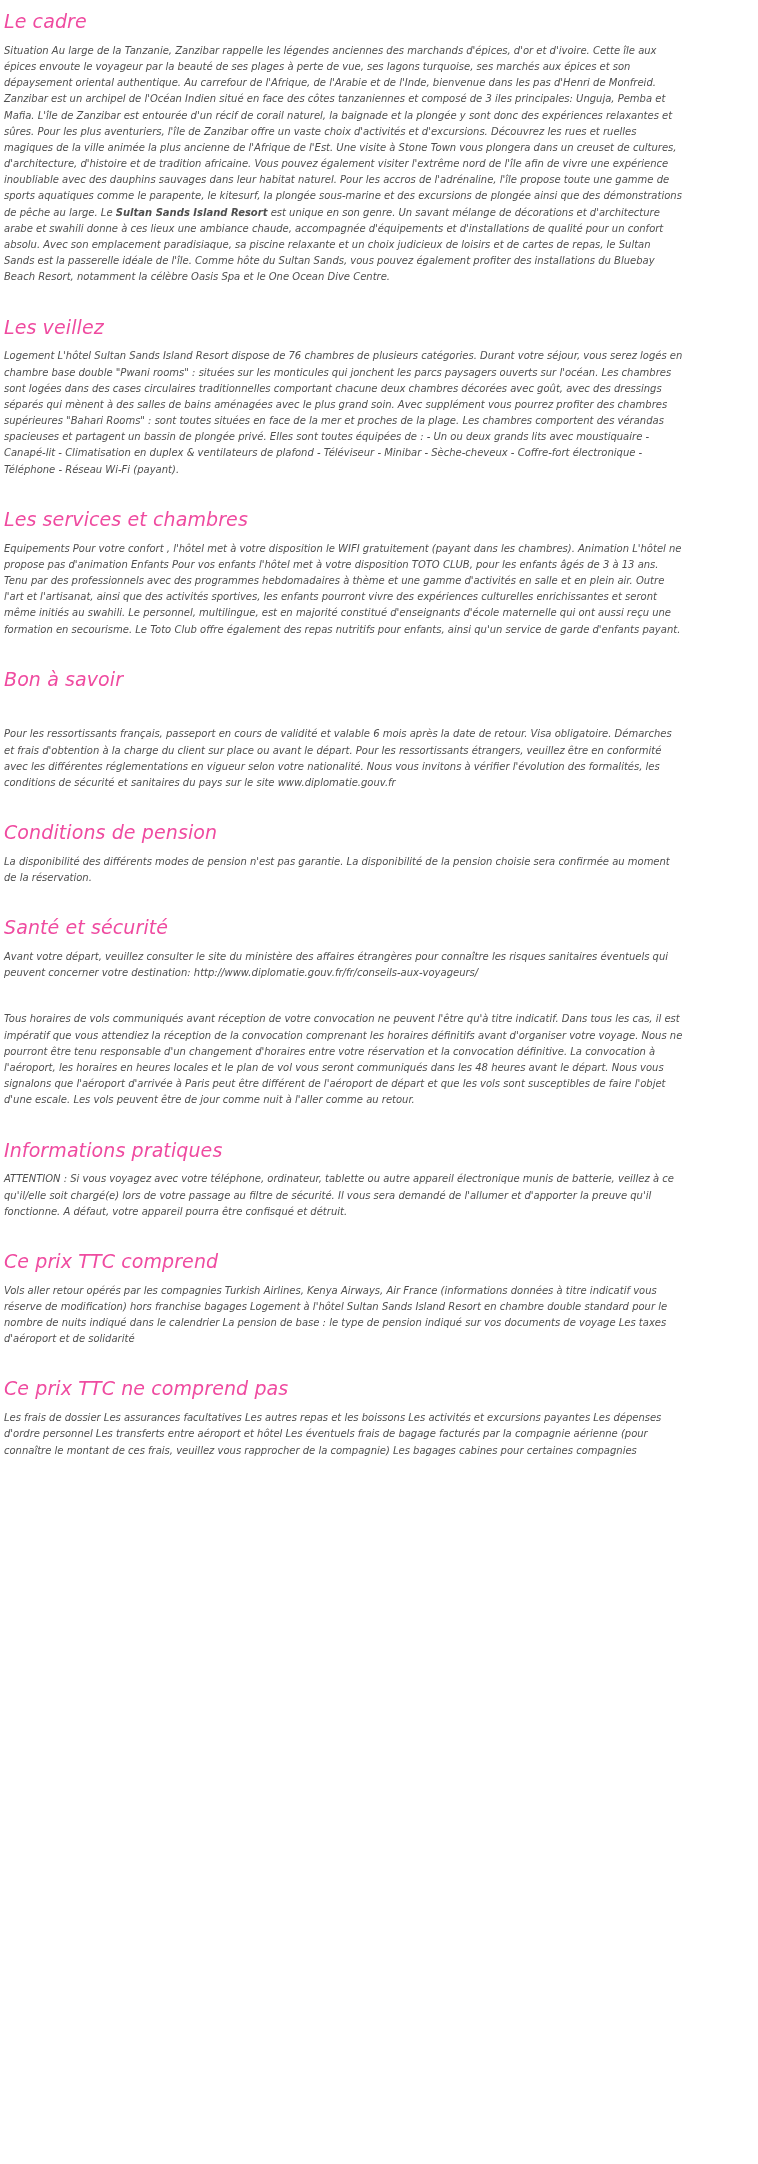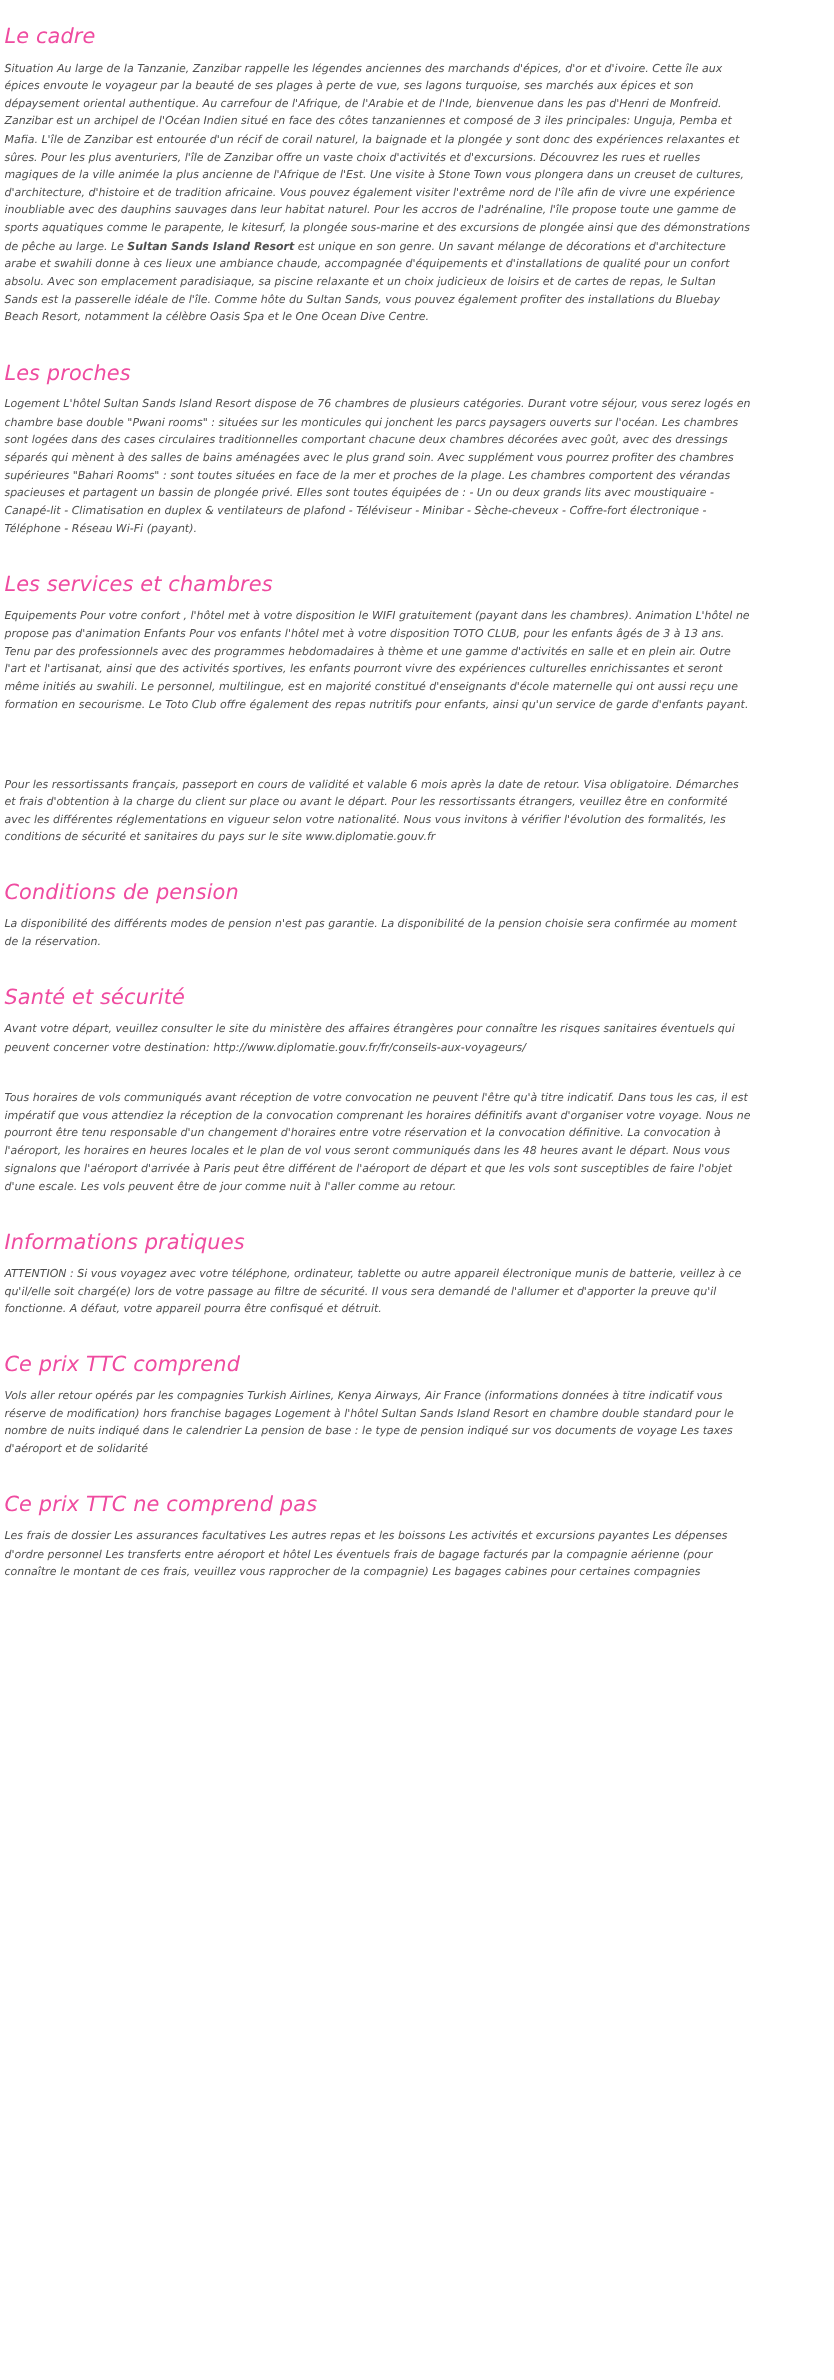--- a/index.html
+++ b/index.html
@@ -8,21 +8,21 @@
     background: #ffffff;
   }
   body {
     width: 758px;
     font-family: "DejaVu Sans", sans-serif;
     color: #4a4a4a;
   }
   .page {
     width: 696px;
     box-sizing: border-box;
-    padding: 16px 12px 16px 4px;
+    padding: 4px 12px 16px 4px;
   }
   section {
     margin: 0 0 0 0;
   }
   h2.section-title {
     font-family: "DejaVu Sans", sans-serif;
     font-weight: normal;
     font-style: italic;
     color: #ef4ba0;
     font-size: 19px;
@@ -55,32 +55,33 @@
 
 <div class="page">
 
   <section class="first">
     <h2 class="section-title">Le cadre</h2>
     <p class="body-text">Situation Au large de la Tanzanie, Zanzibar rappelle les légendes anciennes des marchands d'épices, d'or et d'ivoire. Cette île aux épices envoute le voyageur par la beauté de ses plages à perte de vue, ses lagons turquoise, ses marchés aux épices et son dépaysement oriental authentique. Au carrefour de l'Afrique, de l'Arabie et de l'Inde, bienvenue dans les pas d'Henri de Monfreid. Zanzibar est un archipel de l'Océan Indien situé en face des côtes tanzaniennes et composé de 3 iles principales: Unguja, Pemba et Mafia. L'île de Zanzibar est entourée d'un récif de corail naturel, la baignade et la plongée y sont donc des expériences relaxantes et sûres. Pour les plus aventuriers, l'île de Zanzibar offre un vaste choix d'activités et d'excursions. Découvrez les rues et ruelles magiques de la ville animée la plus ancienne de l'Afrique de l'Est. Une visite à Stone Town vous plongera dans un creuset de cultures, d'architecture, d'histoire et de tradition africaine. Vous pouvez également visiter l'extrême nord de l'île afin de vivre une expérience inoubliable avec des dauphins sauvages dans leur habitat naturel. Pour les accros de l'adrénaline, l'île propose toute une gamme de sports aquatiques comme le parapente, le kitesurf, la plongée sous-marine et des excursions de plongée ainsi que des démonstrations de pêche au large. Le <b>Sultan Sands Island Resort</b> est unique en son genre. Un savant mélange de décorations et d'architecture arabe et swahili donne à ces lieux une ambiance chaude, accompagnée d'équipements et d'installations de qualité pour un confort absolu. Avec son emplacement paradisiaque, sa piscine relaxante et un choix judicieux de loisirs et de cartes de repas, le Sultan Sands est la passerelle idéale de l'île. Comme hôte du Sultan Sands, vous pouvez également profiter des installations du Bluebay Beach Resort, notamment la célèbre Oasis Spa et le One Ocean Dive Centre.</p>
   </section>
   <div class="gap-lg"></div>
 
   <section>
-    <h2 class="section-title">Les proches</h2>
+    <h2 class="section-title">Les veillez</h2>
     <p class="body-text">Logement L'hôtel Sultan Sands Island Resort dispose de 76 chambres de plusieurs catégories. Durant votre séjour, vous serez logés en chambre base double "Pwani rooms" : situées sur les monticules qui jonchent les parcs paysagers ouverts sur l'océan. Les chambres sont logées dans des cases circulaires traditionnelles comportant chacune deux chambres décorées avec goût, avec des dressings séparés qui mènent à des salles de bains aménagées avec le plus grand soin. Avec supplément vous pourrez profiter des chambres supérieures "Bahari Rooms" : sont toutes situées en face de la mer et proches de la plage. Les chambres comportent des vérandas spacieuses et partagent un bassin de plongée privé. Elles sont toutes équipées de : - Un ou deux grands lits avec moustiquaire - Canapé-lit - Climatisation en duplex &amp; ventilateurs de plafond - Téléviseur - Minibar - Sèche-cheveux - Coffre-fort électronique - Téléphone - Réseau Wi-Fi (payant).</p>
   </section>
   <div class="gap-lg"></div>
 
   <section>
     <h2 class="section-title">Les services et chambres</h2>
     <p class="body-text">Equipements Pour votre confort , l'hôtel met à votre disposition le WIFI gratuitement (payant dans les chambres). Animation L'hôtel ne propose pas d'animation Enfants Pour vos enfants l'hôtel met à votre disposition TOTO CLUB, pour les enfants âgés de 3 à 13 ans. Tenu par des professionnels avec des programmes hebdomadaires à thème et une gamme d'activités en salle et en plein air. Outre l'art et l'artisanat, ainsi que des activités sportives, les enfants pourront vivre des expériences culturelles enrichissantes et seront même initiés au swahili. Le personnel, multilingue, est en majorité constitué d'enseignants d'école maternelle qui ont aussi reçu une formation en secourisme. Le Toto Club offre également des repas nutritifs pour enfants, ainsi qu'un service de garde d'enfants payant.</p>
   </section>
   <div class="gap-lg"></div>
 
   <section>
+    <h2 class="section-title">Bon à savoir</h2>
   </section>
   <div class="gap-md"></div>
 
   <section>
     <p class="body-text">Pour les ressortissants français, passeport en cours de validité et valable 6 mois après la date de retour. Visa obligatoire. Démarches et frais d'obtention à la charge du client sur place ou avant le départ. Pour les ressortissants étrangers, veuillez être en conformité avec les différentes réglementations en vigueur selon votre nationalité. Nous vous invitons à vérifier l'évolution des formalités, les conditions de sécurité et sanitaires du pays sur le site www.diplomatie.gouv.fr</p>
   </section>
   <div class="gap-lg"></div>
 
   <section>
     <h2 class="section-title">Conditions de pension</h2>

